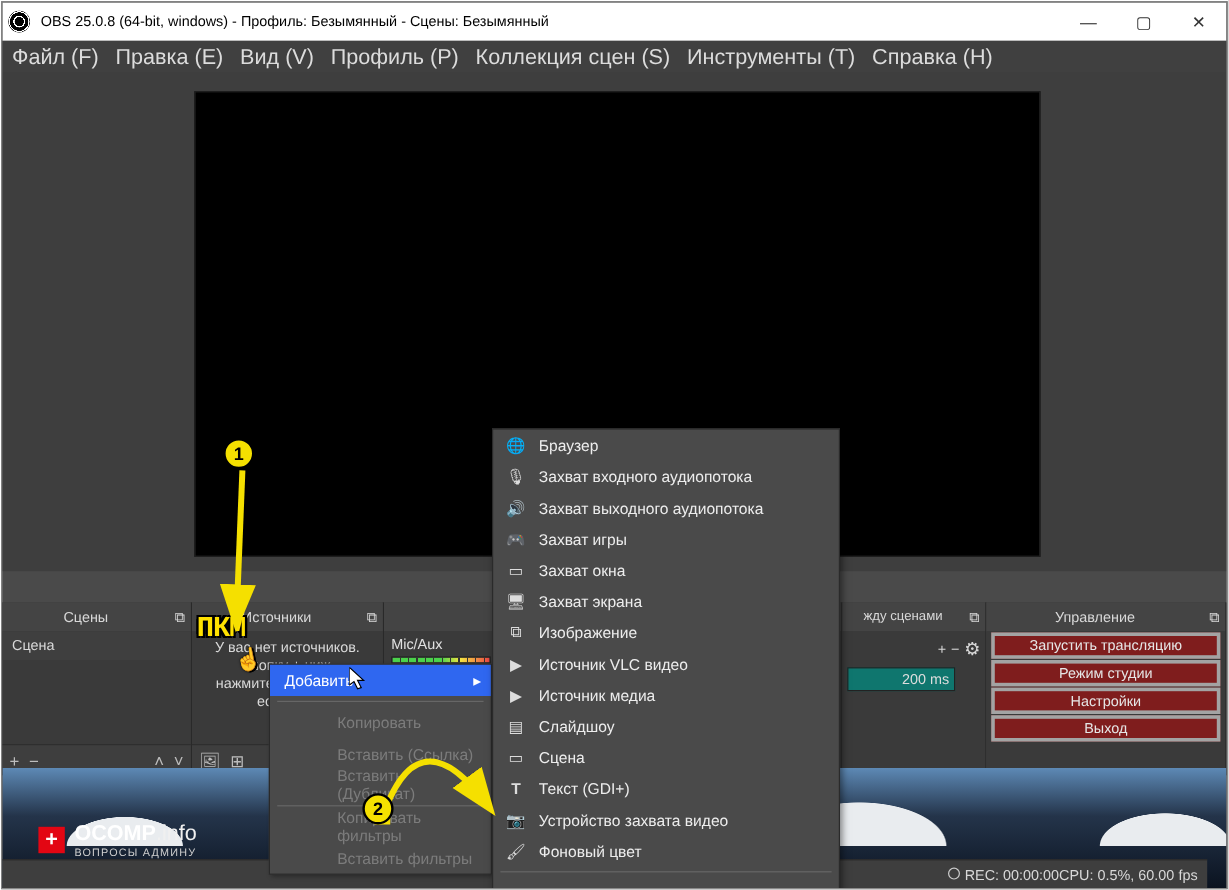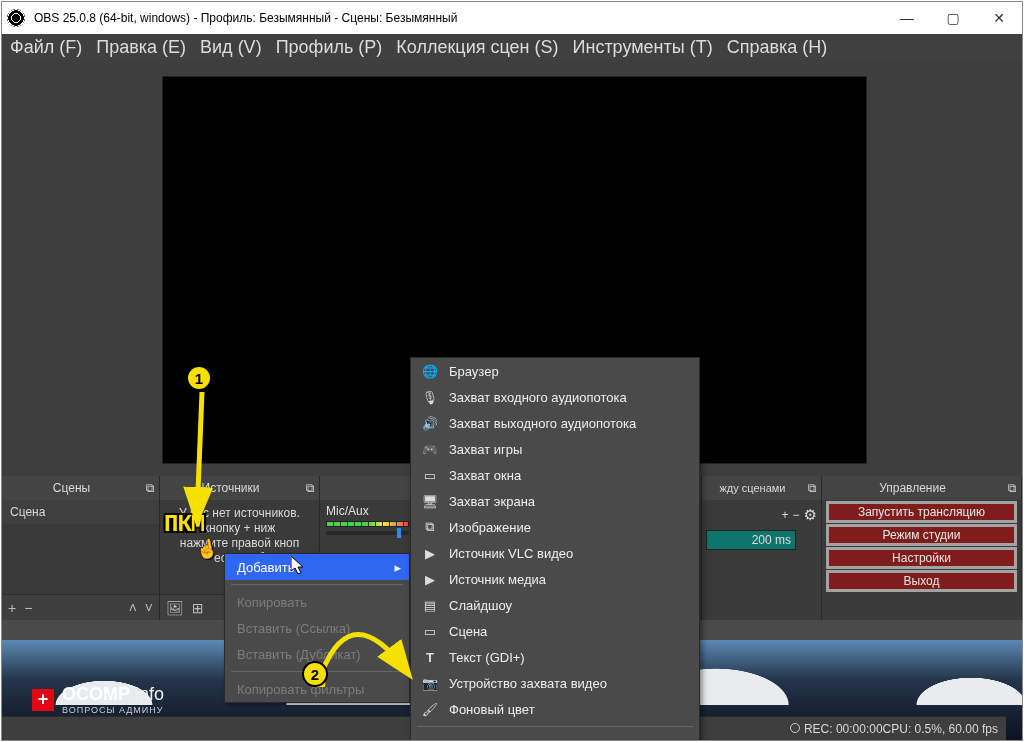--- a/index.html
+++ b/index.html
@@ -17,21 +17,21 @@
 
   
   .menubar { height: 26px; background: #404040; display: flex; align-items: center; padding: 0 8px; gap: 14px; color: #dcdcdc; font-size: 18px; }
   .menubar span { cursor: default; }
 
   
   .preview-area { height: 416px; background: #3e3e3e; position: relative; }
   .preview-canvas { position: absolute; top: 16px; left: 160px; width: 705px; height: 388px; background: #000; border: 1px solid #222; }
 
   
-  .docks { position: absolute; top: 474px; left: 0; right: 0; height: 144px; display: flex; background: #3e3e3e; }
+  .docks { position: absolute; top: 500px; left: 0; right: 0; height: 144px; display: flex; background: #3e3e3e; }
   .dock { border-right: 1px solid #292929; background: #3e3e3e; display: flex; flex-direction: column; position: relative; }
   .dock-header { height: 24px; background: #444; display: flex; align-items: center; color: #d8d8d8; font-size: 12px; position: relative; }
   .dock-header .dock-title { flex: 1; text-align: center; }
   .dock-header .dock-grip { width: 18px; display: flex; align-items: center; justify-content: center; }
   .dock-body { flex: 1; background: #3a3a3a; color: #d8d8d8; font-size: 12px; position: relative; }
 
   .scenes-dock { width: 158px; }
   .sources-dock { width: 160px; }
   .mixer-dock { flex: 1; }
   .trans-dock { width: 120px; }
@@ -67,21 +67,21 @@
   }
   .ocomp { position:absolute; left:30px; bottom:25px; color:#fff; font-weight:bold; font-size:18px; display:flex; align-items:center; gap:8px; z-index:2; }
   .ocomp .plus-flag { width:22px; height:22px; background:#e30613; display:flex; align-items:center; justify-content:center; color:#fff; font-weight:bold; }
   .ocomp .sub { font-size:9px; color:#cfcfcf; font-weight:normal; letter-spacing:1px; display:block; }
   .ocomp .info { color:#f0f0f0; font-weight:normal; }
 
   
   .ctx1 { position:absolute; top:551px; left:222px; width:186px; background:#4a4a4a; border:1px solid #2a2a2a; z-index:30; box-shadow:2px 2px 4px rgba(0,0,0,0.4); }
   .ctx1 .item { height:26px; display:flex; align-items:center; padding:0 12px; color:#d8d8d8; font-size:13px; position:relative; }
   .ctx1 .item.selected { background:#2f67f0; color:#fff; }
-  .ctx1 .item.disabled { color:#7c7c7c; }
+  .ctx1 .item.disabled { color:#7c7c7c;margin-left:44px; }
   .ctx1 .item .arrow { position:absolute; right:8px; }
   .ctx1 .sep { height:1px; background:#666; margin:4px 6px; }
 
   .ctx2 { position:absolute; top:355px; left:408px; width:290px; background:#4a4a4a; border:1px solid #2a2a2a; z-index:31; box-shadow:2px 2px 6px rgba(0,0,0,0.5); }
   .ctx2 .item { height:26px; display:flex; align-items:center; padding:0 10px; color:#ededed; font-size:13px; gap:10px; }
   .ctx2 .sep { height:1px; background:#666; margin:4px 6px; }
   .ctx2 .ic { width:18px; text-align:center; font-size:13px; color:#ddd; }
 
   
   .marker { position:absolute; width:26px; height:26px; border-radius:50%; background:#f5e000; border:2px solid #000; color:#000; font-weight:bold; font-size:15px; display:flex; align-items:center; justify-content:center; z-index:50; }
@@ -230,20 +230,21 @@
     <div class="item selected">
       <span>Добавить</span>
         <span class="arrow">▸</span>
     </div>
     <div class="sep"></div>
     <div class="item disabled">Копировать</div>
     <div class="item disabled">Вставить (Ссылка)</div>
     <div class="item disabled">Вставить (Дубликат)</div>
     <div class="sep"></div>
     <div class="item disabled">Копировать фильтры</div>
+    <div class="item disabled">Вставить фильтры</div>
   </div>
 
   <div class="ctx2">
     <div class="item">
         <span class="ic">🌐</span>
         <span>Браузер</span>
       </div>
     <div class="item">
         <span class="ic">🎙</span>
         <span>Захват входного аудиопотока</span>

